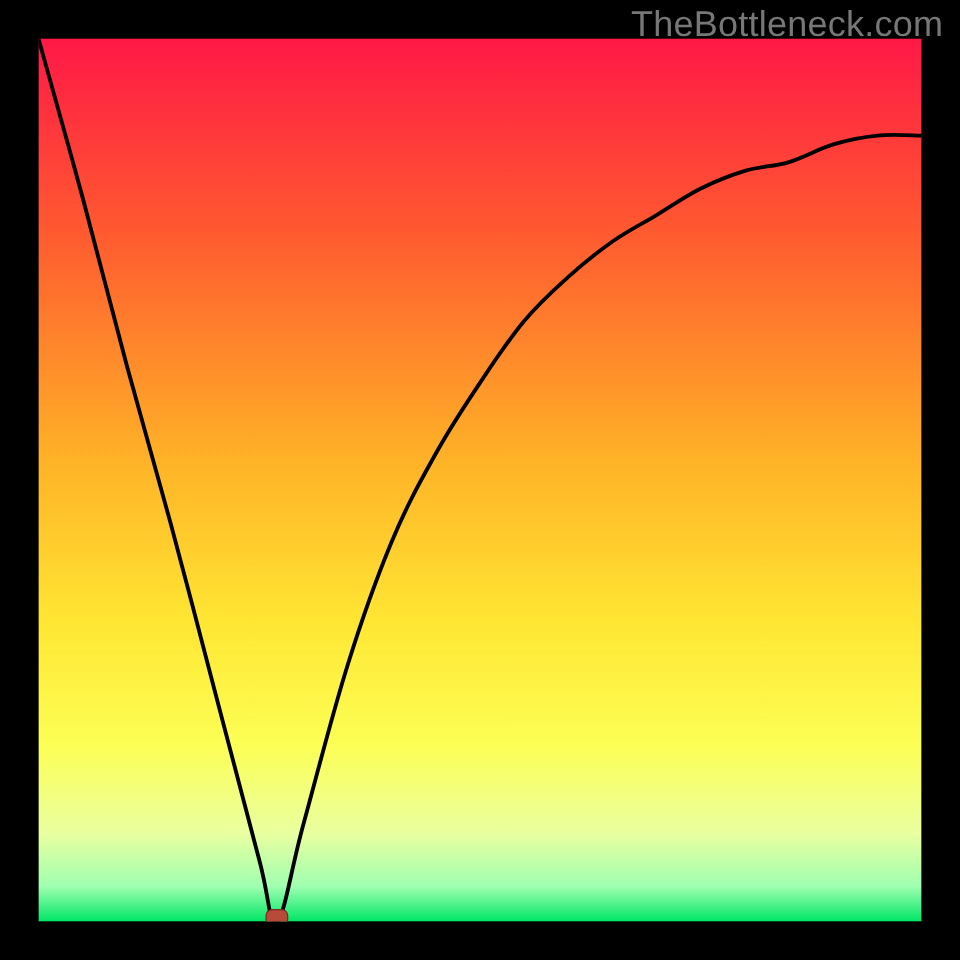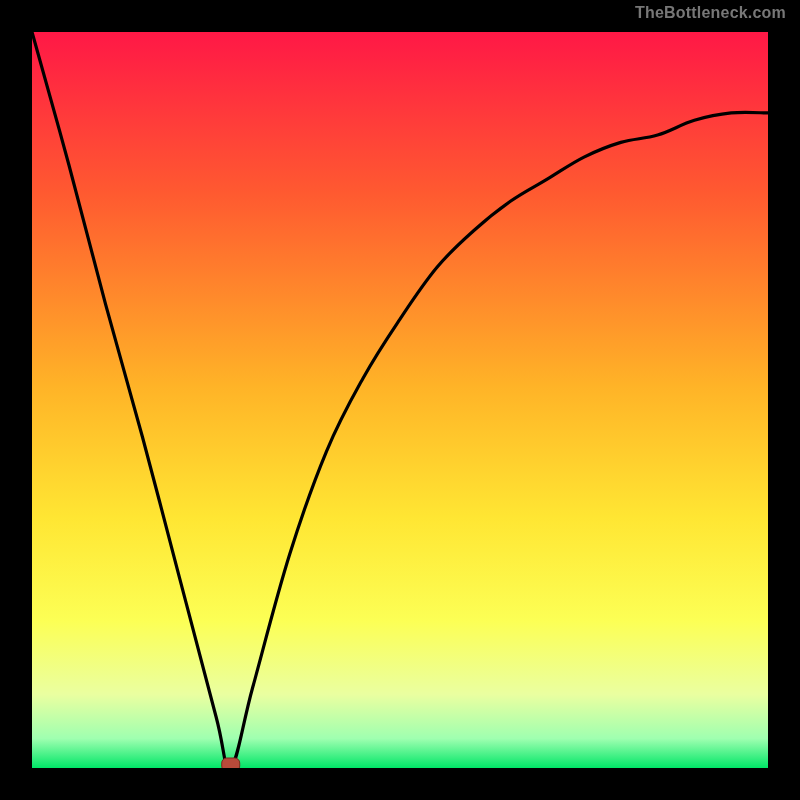--- a/index.html
+++ b/index.html
@@ -14,22 +14,22 @@
   .frame {
     position: relative;
     width: 800px;
     height: 800px;
   }
   .watermark {
     position: absolute;
     top: 4px;
     right: 14px;
     color: #777777;
-    font-size: 16px;
-    font-weight: 700;
+    font-size: 30px;
+    font-weight: 400;
     letter-spacing: 0.2px;
     z-index: 10;
   }
   
   .plot-wrap {
     position: absolute;
     left: 32px;
     top: 32px;
     width: 736px;
     height: 736px;

